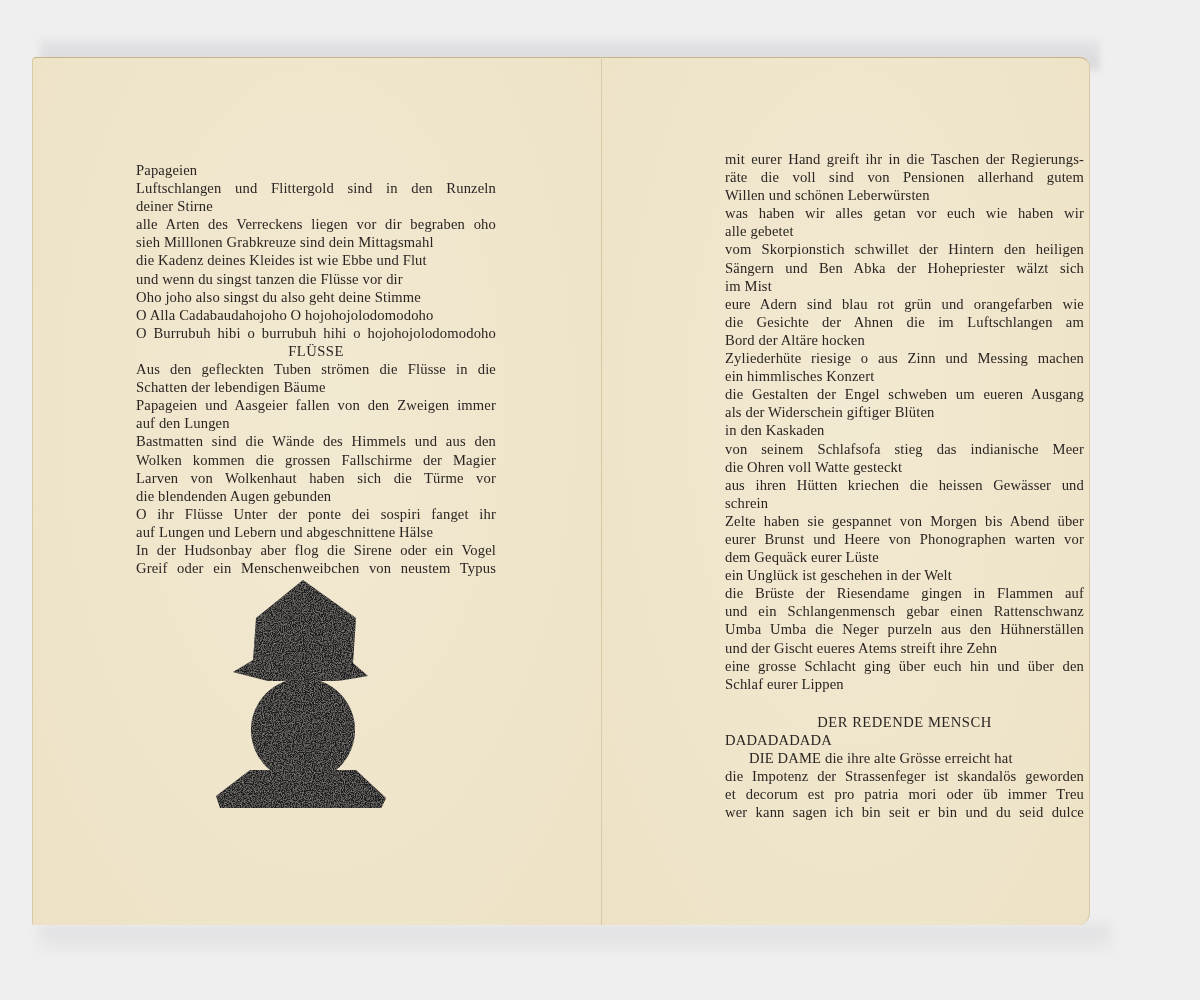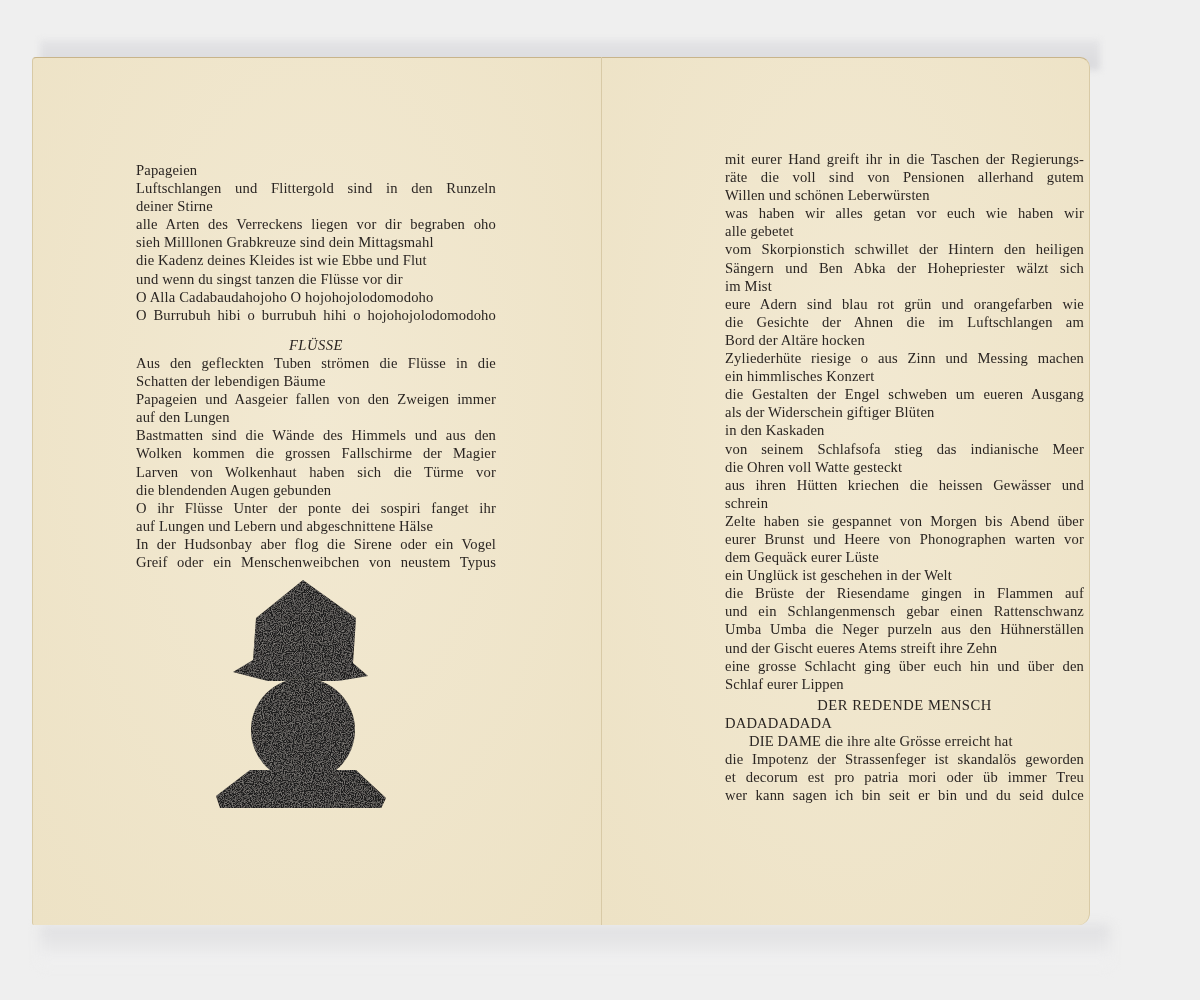--- a/index.html
+++ b/index.html
@@ -44,41 +44,42 @@
       position: absolute; color: #2a2522;
       font-size: 14.6px; line-height: 18.1px;
       letter-spacing: 0.15px;
     }
     .left-text { left: 103px; top: 103px; width: 360px; }
     .right-text { left: 123px; top: 92px; width: 359px; }
     .line { white-space: nowrap; text-align: justify; text-align-last: justify; display: block; }
     .line.short { text-align: center; text-align-last: left; }
     .heading { text-align: center; text-align-last: center; letter-spacing: 0.5px; }
     .indent { padding-left: 24px; }
-    .left-text .heading { margin-top: 12px; font-style: italic; }
-    .right-text .heading { margin-top: 3px; }
+    .left-text .heading { margin-top: 0px; }
+    .right-text .heading { margin-top: 20px; }
     .woodcut {
       position: absolute; left: 175px; top: 520px; width: 200px; height: 230px;
     }
   </style>
 </head>
 <body>
 
 <div class="shadow-top"></div>
 <div class="shadow-bottom"></div>
 
 <div class="page page-left">
   <div class="text-block left-text">
       <span class="line short">Papageien</span>
       <span class="line">Luftschlangen und Flittergold sind in den Runzeln</span>
       <span class="line short">deiner Stirne</span>
       <span class="line">alle Arten des Verreckens liegen vor dir begraben oho</span>
       <span class="line short">sieh Milllonen Grabkreuze sind dein Mittagsmahl</span>
       <span class="line short">die Kadenz deines Kleides ist wie Ebbe und Flut</span>
       <span class="line short">und wenn du singst tanzen die Flüsse vor dir</span>
+      <span class="line short">Oho joho also singst du also geht deine Stimme</span>
       <span class="line short">O Alla Cadabaudahojoho O hojohojolodomodoho</span>
       <span class="line">O Burrubuh hibi o burrubuh hihi o hojohojolodomodoho</span>
       <span class="line heading">FLÜSSE</span>
       <span class="line">Aus den gefleckten Tuben strömen die Flüsse in die</span>
       <span class="line short">Schatten der lebendigen Bäume</span>
       <span class="line">Papageien und Aasgeier fallen von den Zweigen immer</span>
       <span class="line short">auf den Lungen</span>
       <span class="line">Bastmatten sind die Wände des Himmels und aus den</span>
       <span class="line">Wolken kommen die grossen Fallschirme der Magier</span>
       <span class="line">Larven von Wolkenhaut haben sich die Türme vor</span>

